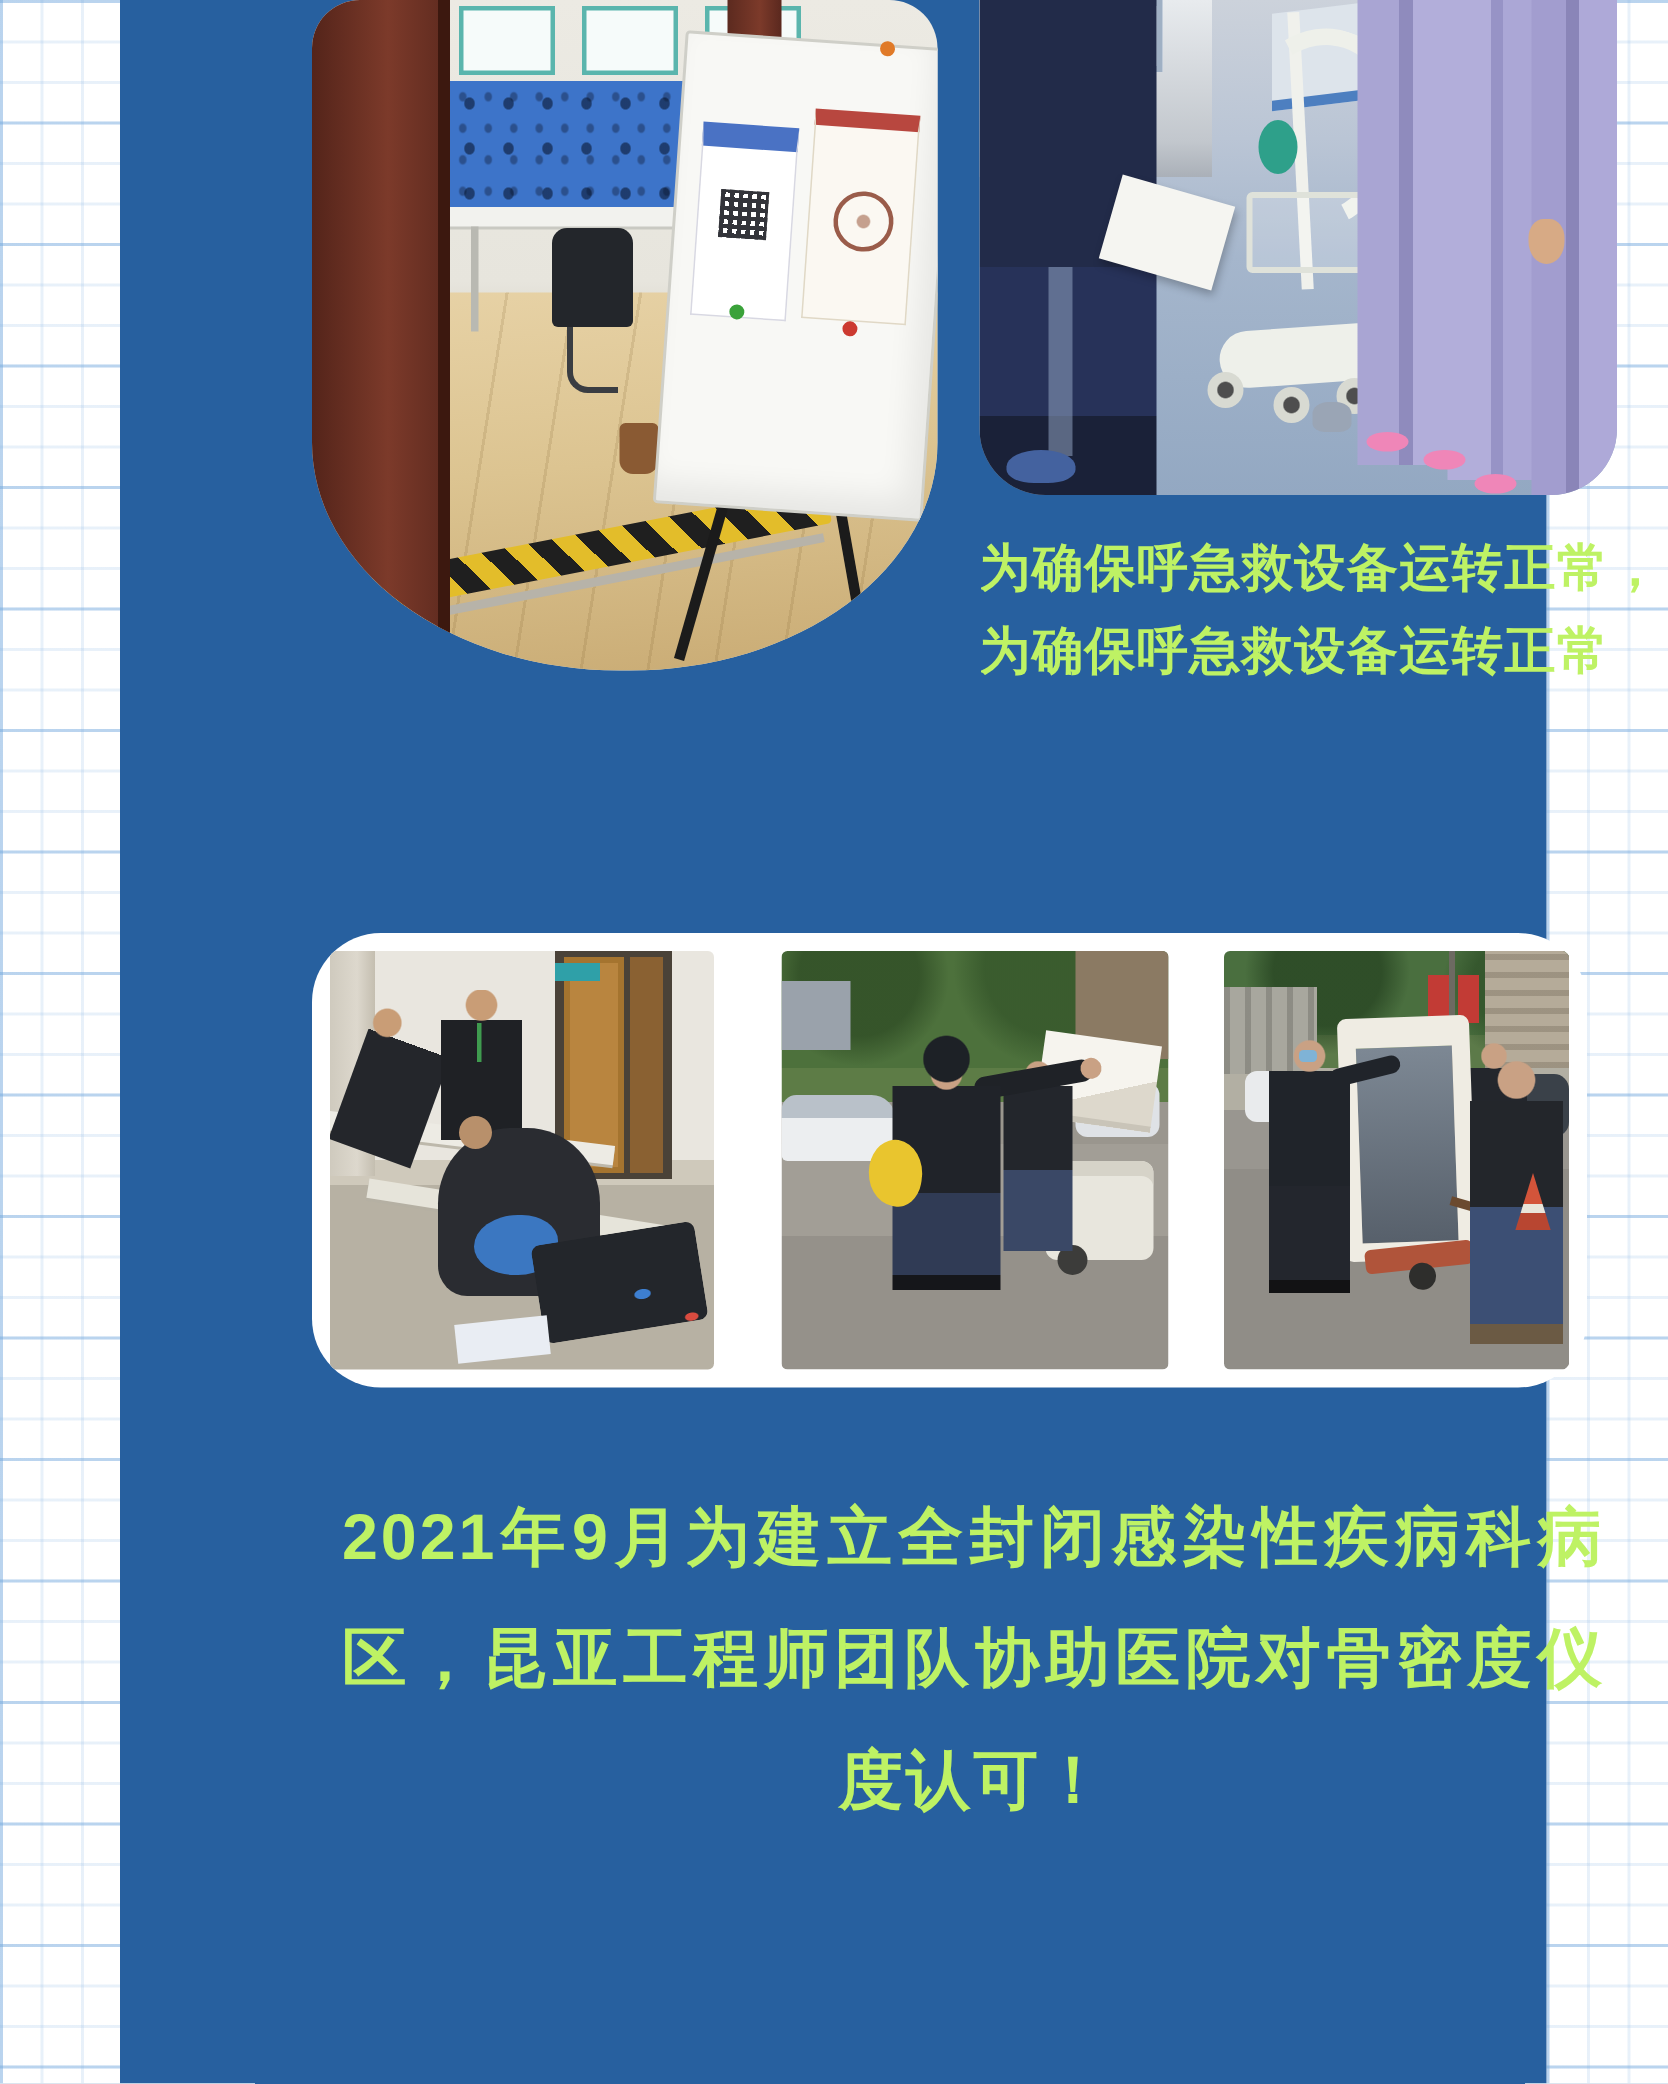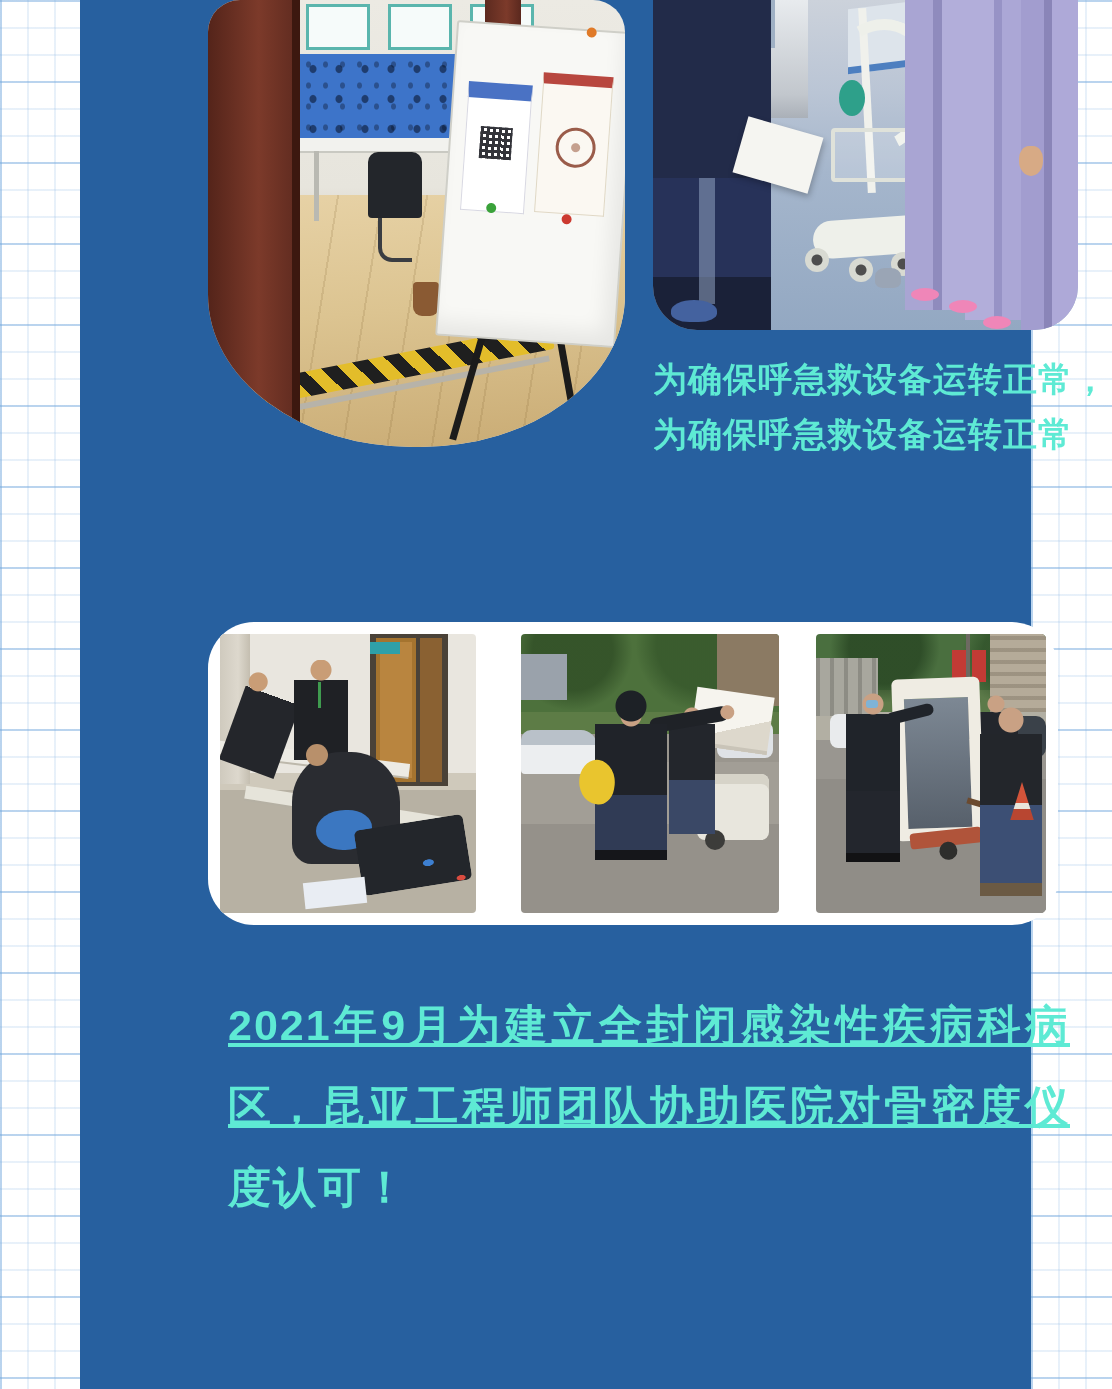--- a/index.html
+++ b/index.html
@@ -205,26 +205,26 @@
       linear-gradient(180deg,transparent 0 18px,#23262c 18px 60%,#45597e 60% 100%);}
   .pe-man3{left:164px;top:72px;width:62px;height:190px;
     background:
       radial-gradient(circle at 50% 14px,#c9a184 0 12px,transparent 13px),
       linear-gradient(180deg,transparent 0 28px,#23262b 28px 52%,#3c4f74 52% 93%,#6b5a44 93%);}
   .pe-cone{right:10px;top:148px;width:28px;height:38px;
     background:linear-gradient(180deg,#d3543a 0 55%,#e9e5da 55% 70%,#b84631 70%);
     clip-path:polygon(50% 0,92% 100%,8% 100%);}
 
   
-  .caption{position:absolute;color:#5eead4;font-weight:700;}
+  .caption{position:absolute;color:#bef264;font-weight:700;}
   .caption-top{left:573px;top:352px;width:450px;font-size:34px;line-height:55px;letter-spacing:1px;}
   .caption-bottom{left:148px;top:985px;width:842px;font-size:43px;line-height:81px;letter-spacing:2px;}
   .cap-line{white-space:nowrap;}
-  .caption-bottom .cap-line{white-space:normal;}
-  .caption-bottom .cap-line.justify{text-align:justify;text-align-last:justify;text-decoration:underline;}
+  .caption-bottom .cap-line{white-space:normal;text-align:center;}
+  .caption-bottom .cap-line.justify{text-align:justify;text-align-last:justify;}
 </style>
 </head>
 <body>
 
 <div class="page">
 
   <div class="grid-strip grid-left"></div>
   <div class="grid-strip grid-right"></div>
 
   <div class="panel">

